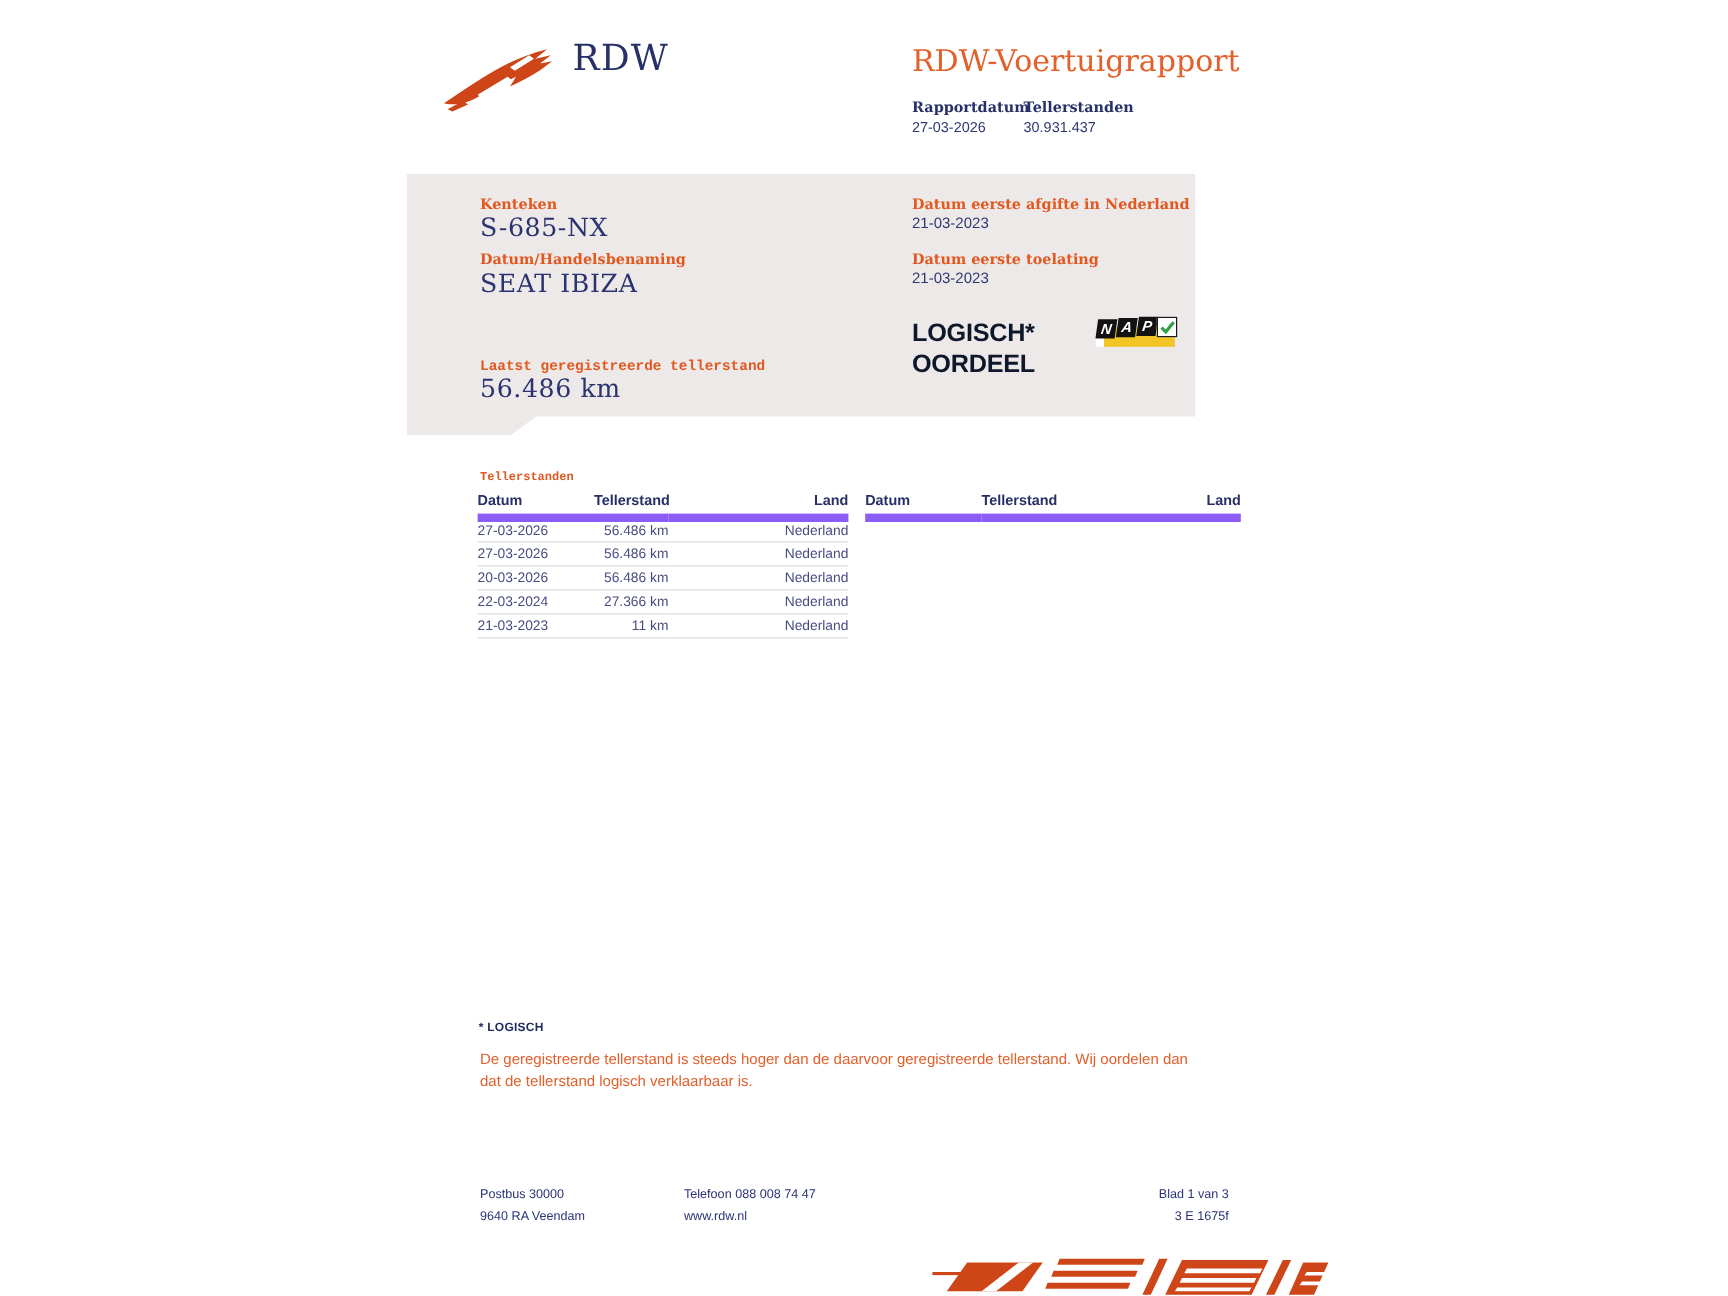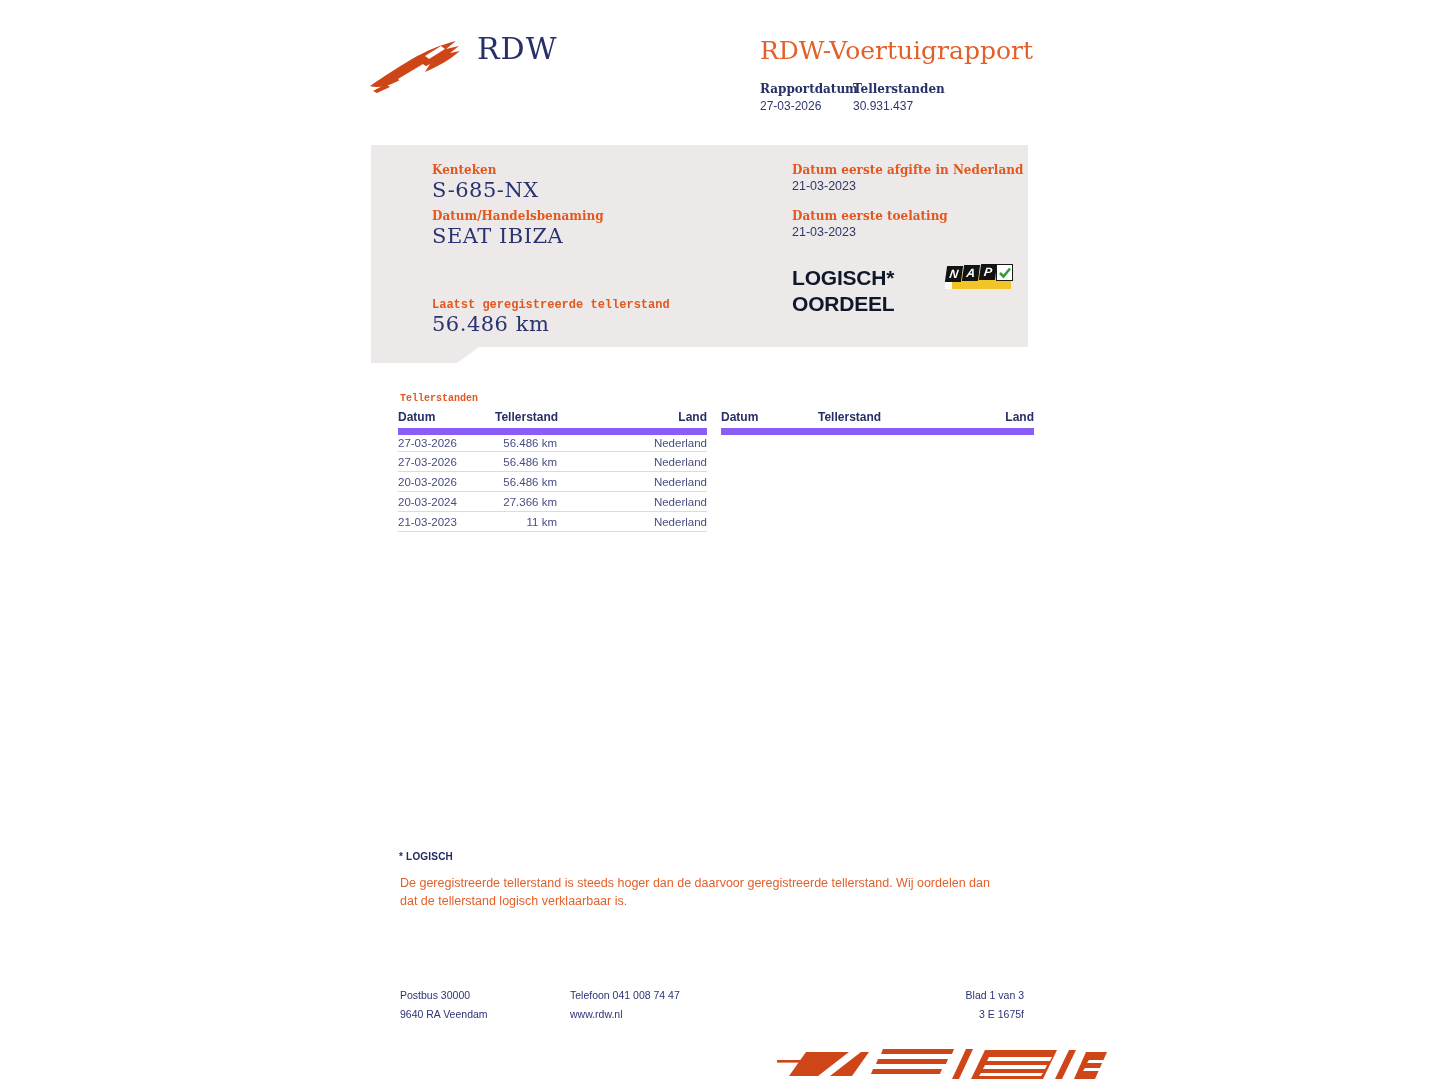--- a/index.html
+++ b/index.html
@@ -29,21 +29,20 @@
   .meta-date-label   { left:760px; top:82px; }
   .meta-number-label { left:853px; top:82px; }
   .meta-date-value   { left:760px; top:99px; }
   .meta-number-value { left:853px; top:99px; }
 
   
   .card {
     left:339px; top:145px; width:657px; height:218px;
     background:#ECE9E8;
     clip-path: polygon(0 0, 677px 0, 677px 202px, 108px 202px, 86px 218px, 0 218px);
-    margin-left: 32px;
   }
   .card-label {
     position:absolute;
     font-family:"DejaVu Serif", serif; font-weight:bold;
     font-size:12px; color:#E2581F;
   }
   .card-big-value {
     position:absolute;
     font-family:"DejaVu Serif", serif;
     font-size:21px; letter-spacing:0.5px; color:#2A3270;
@@ -194,21 +193,21 @@
       <td>27-03-2026</td>
       <td class="num">56.486 km</td>
       <td class="end">Nederland</td>
     </tr>
     <tr>
       <td>20-03-2026</td>
       <td class="num">56.486 km</td>
       <td class="end">Nederland</td>
     </tr>
     <tr>
-      <td>20-03-2024</td>
+      <td>22-03-2024</td>
       <td class="num">27.366 km</td>
       <td class="end">Nederland</td>
     </tr>
     <tr>
       <td>21-03-2023</td>
       <td class="num">11 km</td>
       <td class="end">Nederland</td>
     </tr>
   </tbody>
 </table>
@@ -226,21 +225,21 @@
       <th class="end">Land</th>
     </tr>
   </thead>
 </table>
 
 <div class="abs expl-title">* LOGISCH</div>
 <div class="abs expl-body">De geregistreerde tellerstand is steeds hoger dan de daarvoor geregistreerde tellerstand. Wij oordelen dan dat de tellerstand logisch verklaarbaar is.</div>
 
 <div class="abs foot foot-a1">Postbus 30000</div>
 <div class="abs foot foot-a2">9640 RA Veendam</div>
-<div class="abs foot foot-p">Telefoon 041 008 74 47</div>
+<div class="abs foot foot-p">Telefoon 088 008 74 47</div>
 <div class="abs foot foot-w">www.rdw.nl</div>
 <div class="abs foot foot-pg">Blad 1 van 3</div>
 <div class="abs foot foot-cd">3 E 1675f</div>
 
 <svg class="abs bottom-art" viewBox="0 0 334 32">
   <g fill="#CE4517">
     <rect x="4" y="12" width="38" height="2.6"></rect>
     <polygon points="33,4 96,4 79,28 16,28"></polygon>
     <polygon points="110,1 181,1 179,6 108,6"></polygon>
     <polygon points="105,11 175,11 173,16 103,16"></polygon>

